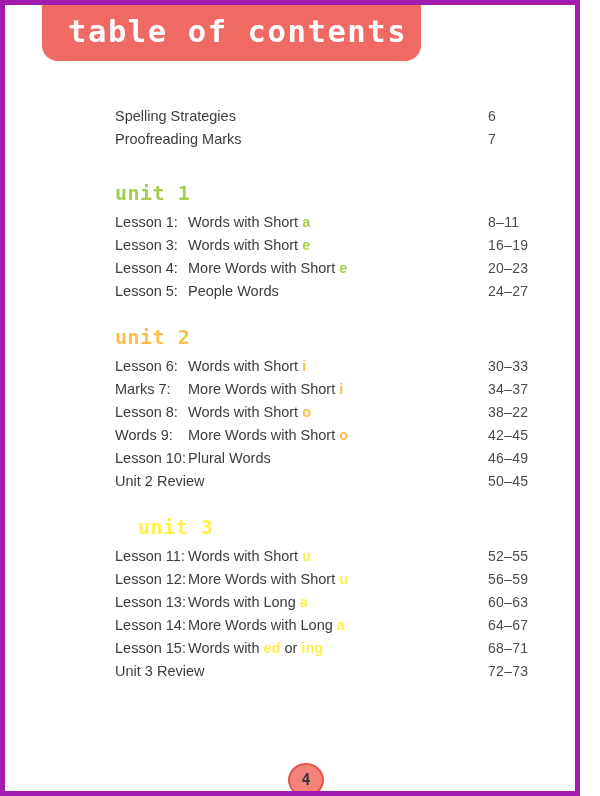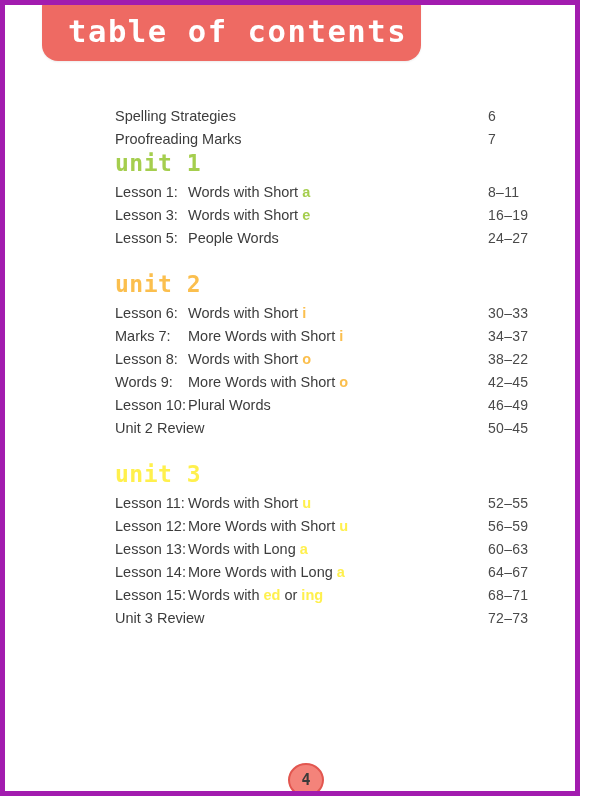--- a/index.html
+++ b/index.html
@@ -49,20 +49,21 @@
 
   
   .content {
     position: absolute;
     left: 110px;
     top: 100px;
     width: 430px;
   }
 
   .front-list {
+    margin-bottom: 30px;
   }
 
   .row {
     position: relative;
     height: 23px;
     line-height: 23px;
     font-size: 14.5px;
     color: #3c3c3c;
     white-space: nowrap;
   }
@@ -82,21 +83,21 @@
     width: 73px;
   }
 
   
   .unit {
     margin-top: 22px;
   }
   .unit:first-child { margin-top: 0; }
   .unit-title {
     font-family: "DejaVu Sans Mono", monospace;
-    font-size: 23px;
+    font-size: 20px;
     font-weight: bold;
     letter-spacing: 0.5px;
     line-height: 24px;
     margin-bottom: 6px;
     text-transform: lowercase;
   }
   .unit-lessons .row { height: 23px; line-height: 23px; }
   .unit-lessons { margin-bottom: 8px; }
 
   .hl { font-weight: 600; }
@@ -134,36 +135,37 @@
         <div class="row"><span class="label">Spelling Strategies</span><span class="pages">6</span></div>
         <div class="row"><span class="label">Proofreading Marks</span><span class="pages">7</span></div>
       </div>
 
     <div id="unit-sections">
         <div class="unit">
           <div class="unit-title" style="color: rgb(165, 206, 78);">unit 1</div>
           <div class="unit-lessons">
             <div class="row"><span class="lesson-no">Lesson 1:</span><span>Words with Short </span><span class="hl" style="color: rgb(165, 206, 78);">a</span><span class="pages">8–11</span></div>
             <div class="row"><span class="lesson-no">Lesson 3:</span><span>Words with Short </span><span class="hl" style="color: rgb(165, 206, 78);">e</span><span class="pages">16–19</span></div>
+            <div class="row"><span class="lesson-no">Lesson 4:</span><span>More Words with Short </span><span class="hl" style="color: rgb(165, 206, 78);">e</span><span class="pages">20–23</span></div>
             <div class="row"><span class="lesson-no">Lesson 5:</span><span>People Words</span><span class="pages">24–27</span></div>
           </div>
         </div>
         <div class="unit">
           <div class="unit-title" style="color: rgb(251, 191, 78);">unit 2</div>
           <div class="unit-lessons">
             <div class="row"><span class="lesson-no">Lesson 6:</span><span>Words with Short </span><span class="hl" style="color: rgb(251, 191, 78);">i</span><span class="pages">30–33</span></div>
             <div class="row"><span class="lesson-no">Marks 7:</span><span>More Words with Short </span><span class="hl" style="color: rgb(251, 191, 78);">i</span><span class="pages">34–37</span></div>
             <div class="row"><span class="lesson-no">Lesson 8:</span><span>Words with Short </span><span class="hl" style="color: rgb(251, 191, 78);">o</span><span class="pages">38–22</span></div>
             <div class="row"><span class="lesson-no">Words 9:</span><span>More Words with Short </span><span class="hl" style="color: rgb(251, 191, 78);">o</span><span class="pages">42–45</span></div>
             <div class="row"><span class="lesson-no">Lesson 10:</span><span>Plural Words</span><span class="pages">46–49</span></div>
             <div class="row"><span class="label">Unit 2 Review</span><span class="pages">50–45</span></div>
           </div>
         </div>
         <div class="unit">
-          <div class="unit-title" style="color: rgb(255, 240, 77);">unit 3</div>
+          <div class="unit-title" style="color: rgb(255, 240, 77); margin-left: 23px;">unit 3</div>
           <div class="unit-lessons">
             <div class="row"><span class="lesson-no">Lesson 11:</span><span>Words with Short </span><span class="hl" style="color: rgb(255, 240, 77);">u</span><span class="pages">52–55</span></div>
             <div class="row"><span class="lesson-no">Lesson 12:</span><span>More Words with Short </span><span class="hl" style="color: rgb(255, 240, 77);">u</span><span class="pages">56–59</span></div>
             <div class="row"><span class="lesson-no">Lesson 13:</span><span>Words with Long </span><span class="hl" style="color: rgb(255, 240, 77);">a</span><span class="pages">60–63</span></div>
             <div class="row"><span class="lesson-no">Lesson 14:</span><span>More Words with Long </span><span class="hl" style="color: rgb(255, 240, 77);">a</span><span class="pages">64–67</span></div>
             <div class="row"><span class="lesson-no">Lesson 15:</span><span>Words with </span><span class="hl" style="color: rgb(255, 240, 77);">ed</span><span> or </span><span class="hl" style="color: rgb(255, 240, 77);">ing</span><span class="pages">68–71</span></div>
             <div class="row"><span class="label">Unit 3 Review</span><span class="pages">72–73</span></div>
           </div>
         </div>
       </div>

